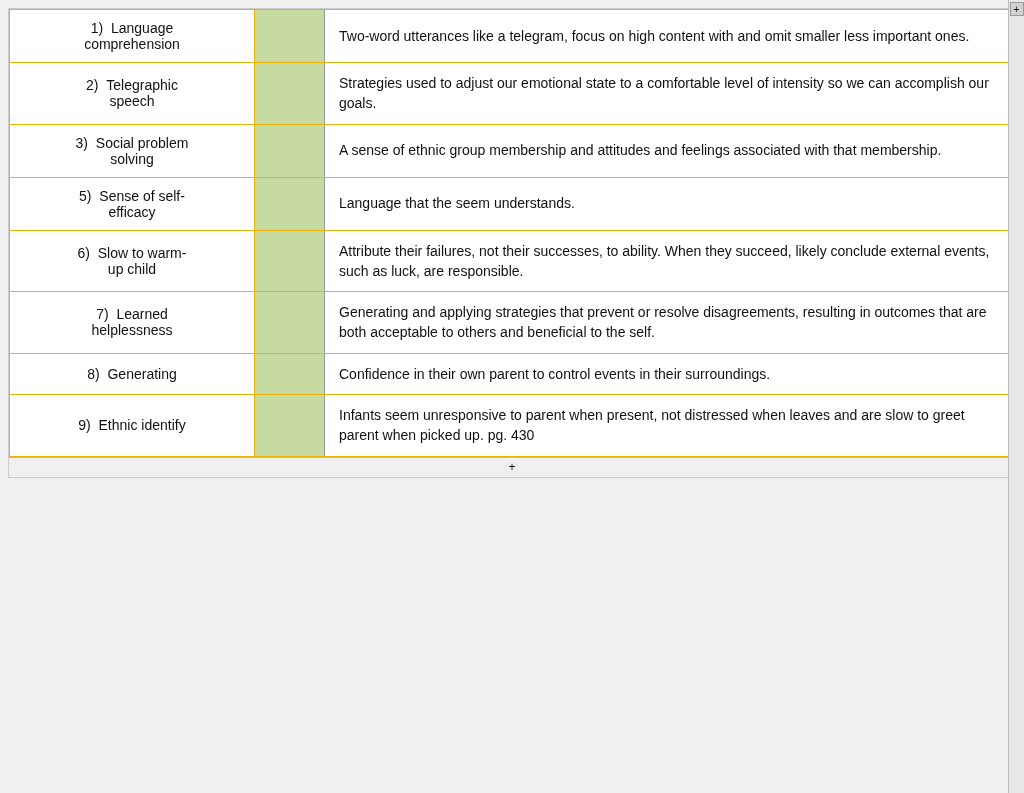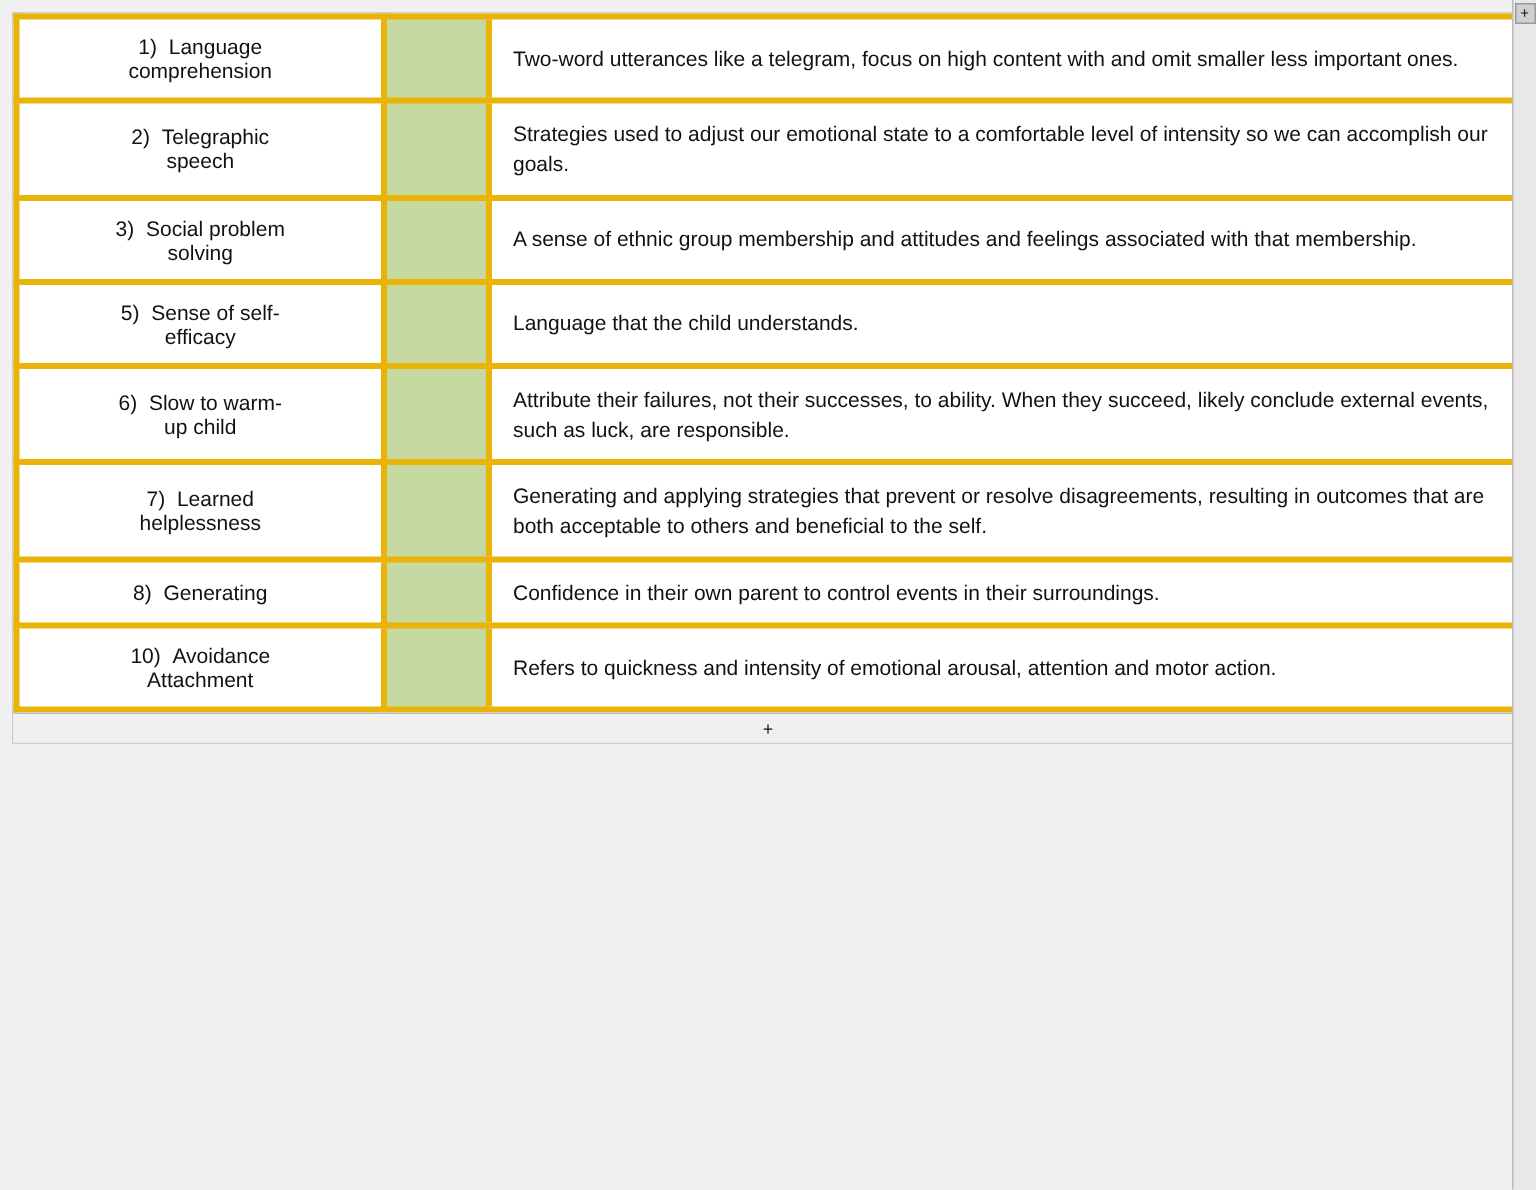--- a/index.html
+++ b/index.html
@@ -12,21 +12,21 @@
     .page {
       background: #fff;
       margin: 8px;
       border: 1px solid #ccc;
     }
     table {
       width: 100%;
       border-collapse: collapse;
     }
     td {
-      border: 4px solid #eab308;
+      border: 1px solid #eab308;
       vertical-align: middle;
       padding: 10px 14px;
     }
     .col-label {
       width: 245px;
       text-align: center;
       font-size: 14px;
     }
     .col-green {
       width: 70px;
@@ -94,41 +94,41 @@
           <td class="col-desc">Strategies used to adjust our emotional state to a comfortable level of intensity so we can accomplish our goals.</td>
         </tr>
         <tr>
           <td class="col-label"><span>3)</span>&nbsp;&nbsp;<span>Social problem<br>solving</span></td>
           <td class="col-green">&nbsp;</td>
           <td class="col-desc">A sense of ethnic group membership and attitudes and feelings associated with that membership.</td>
         </tr>
         <tr>
           <td class="col-label"><span>5)</span>&nbsp;&nbsp;<span>Sense of self-<br>efficacy</span></td>
           <td class="col-green">&nbsp;</td>
-          <td class="col-desc">Language that the child understands.</td>
+          <td class="col-desc">Language that the seem understands.</td>
         </tr>
         <tr>
           <td class="col-label"><span>6)</span>&nbsp;&nbsp;<span>Slow to warm-<br>up child</span></td>
           <td class="col-green">&nbsp;</td>
           <td class="col-desc">Attribute their failures, not their successes, to ability. When they succeed, likely conclude external events, such as luck, are responsible.</td>
         </tr>
         <tr>
           <td class="col-label"><span>7)</span>&nbsp;&nbsp;<span>Learned<br>helplessness</span></td>
           <td class="col-green">&nbsp;</td>
           <td class="col-desc">Generating and applying strategies that prevent or resolve disagreements, resulting in outcomes that are both acceptable to others and beneficial to the self.</td>
         </tr>
         <tr>
           <td class="col-label"><span>8)</span>&nbsp;&nbsp;<span>Generating</span></td>
           <td class="col-green">&nbsp;</td>
           <td class="col-desc">Confidence in their own parent to control events in their surroundings.</td>
         </tr>
         <tr>
-          <td class="col-label"><span>10)</span>&nbsp;&nbsp;<span>Avoidance<br>Attachment</span></td>
+          <td class="col-label"><span>9)</span>&nbsp;&nbsp;<span>Ethnic identify</span></td>
           <td class="col-green">&nbsp;</td>
-          <td class="col-desc">Refers to quickness and intensity of emotional arousal, attention and motor action.</td>
+          <td class="col-desc">Infants seem unresponsive to parent when present, not distressed when leaves and are slow to greet parent when picked up. pg. 430</td>
         </tr>
       </tbody>
   </table>
   <div class="bottom-bar">
     <span>+</span>
   </div>
 </div>
 
 <div class="scrollbar-area">
   <div class="scroll-btn">+</div>

